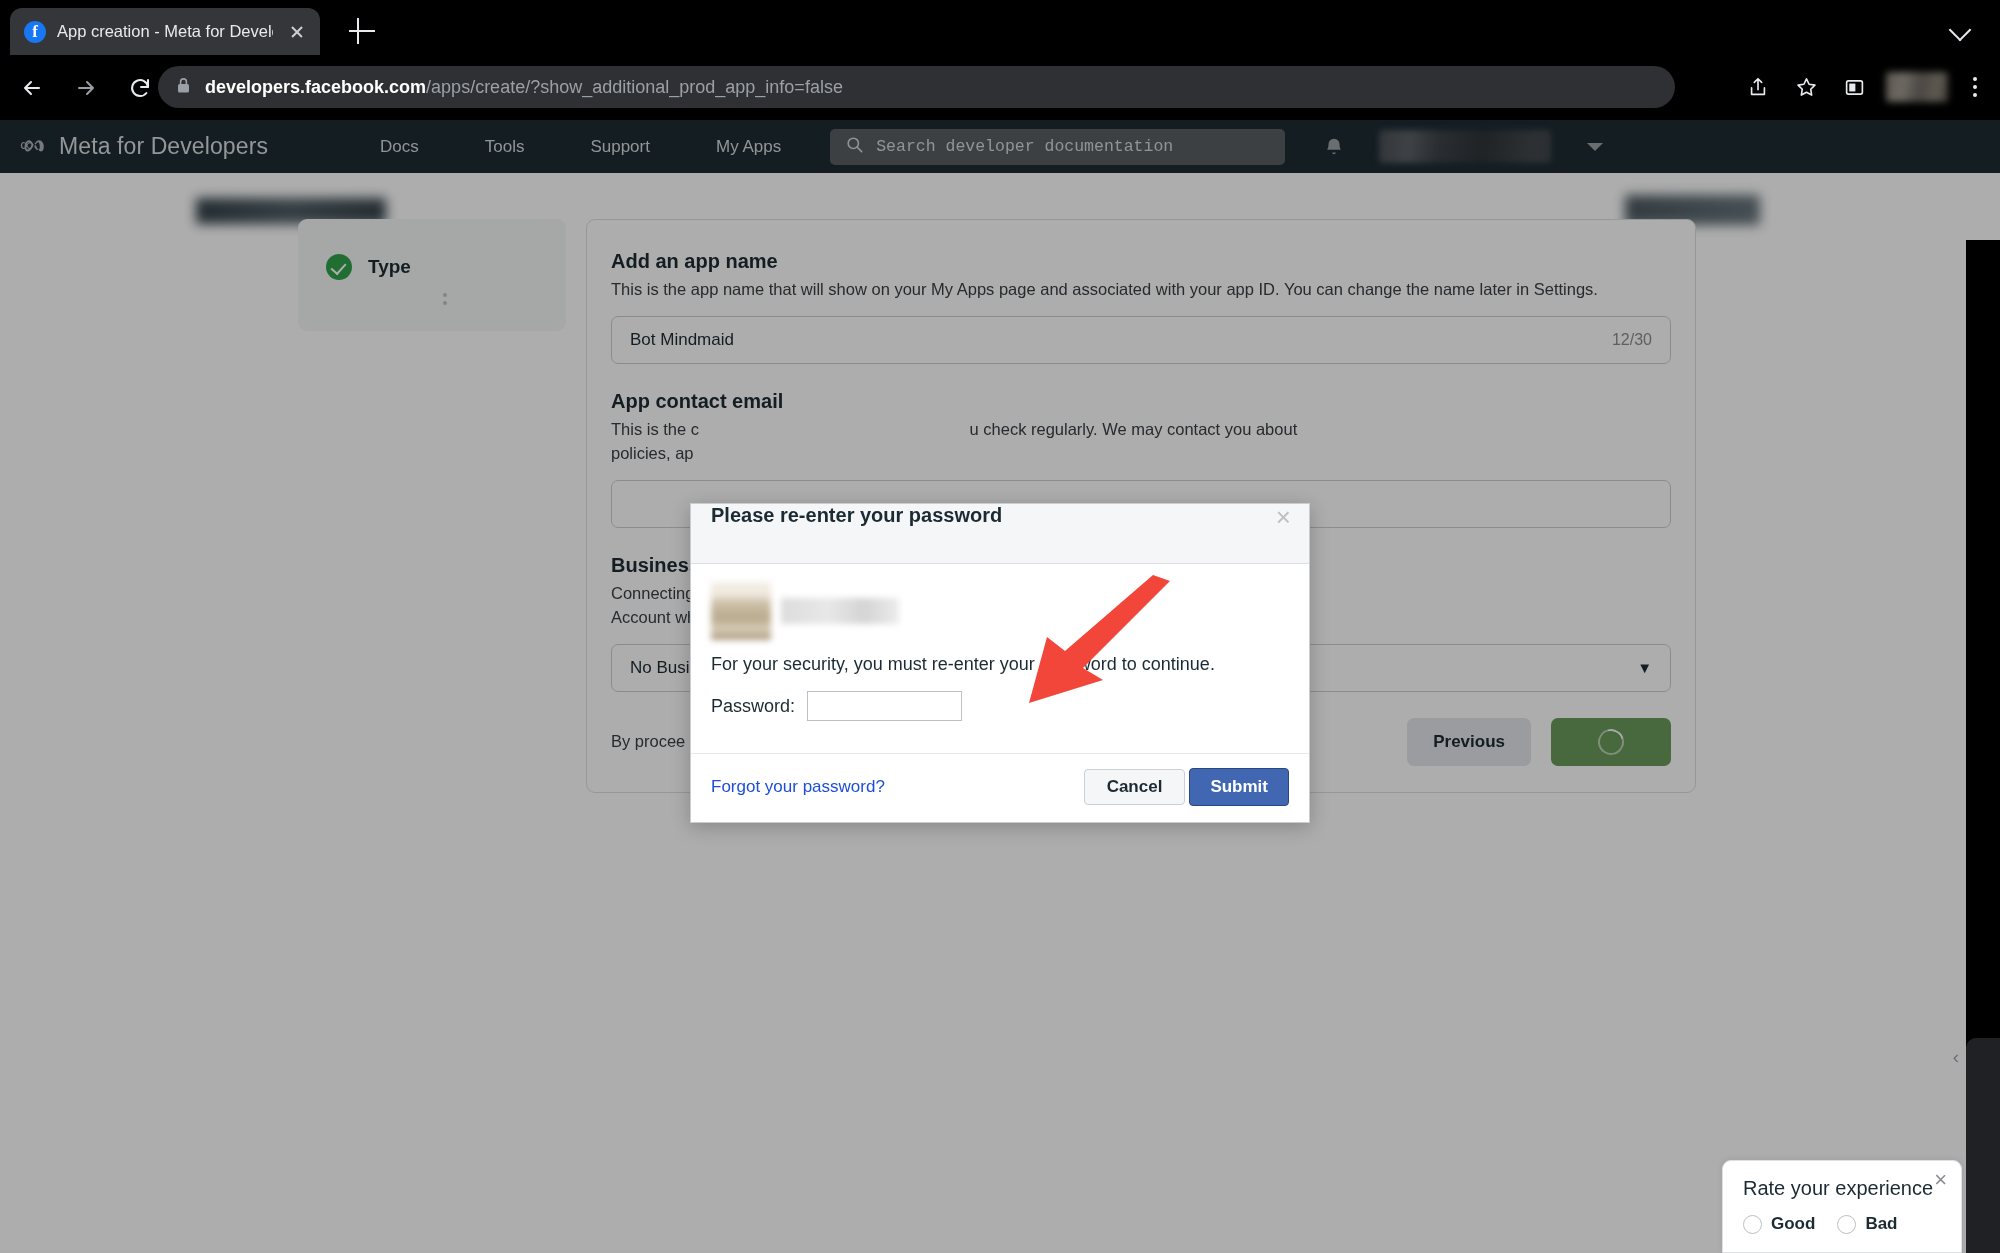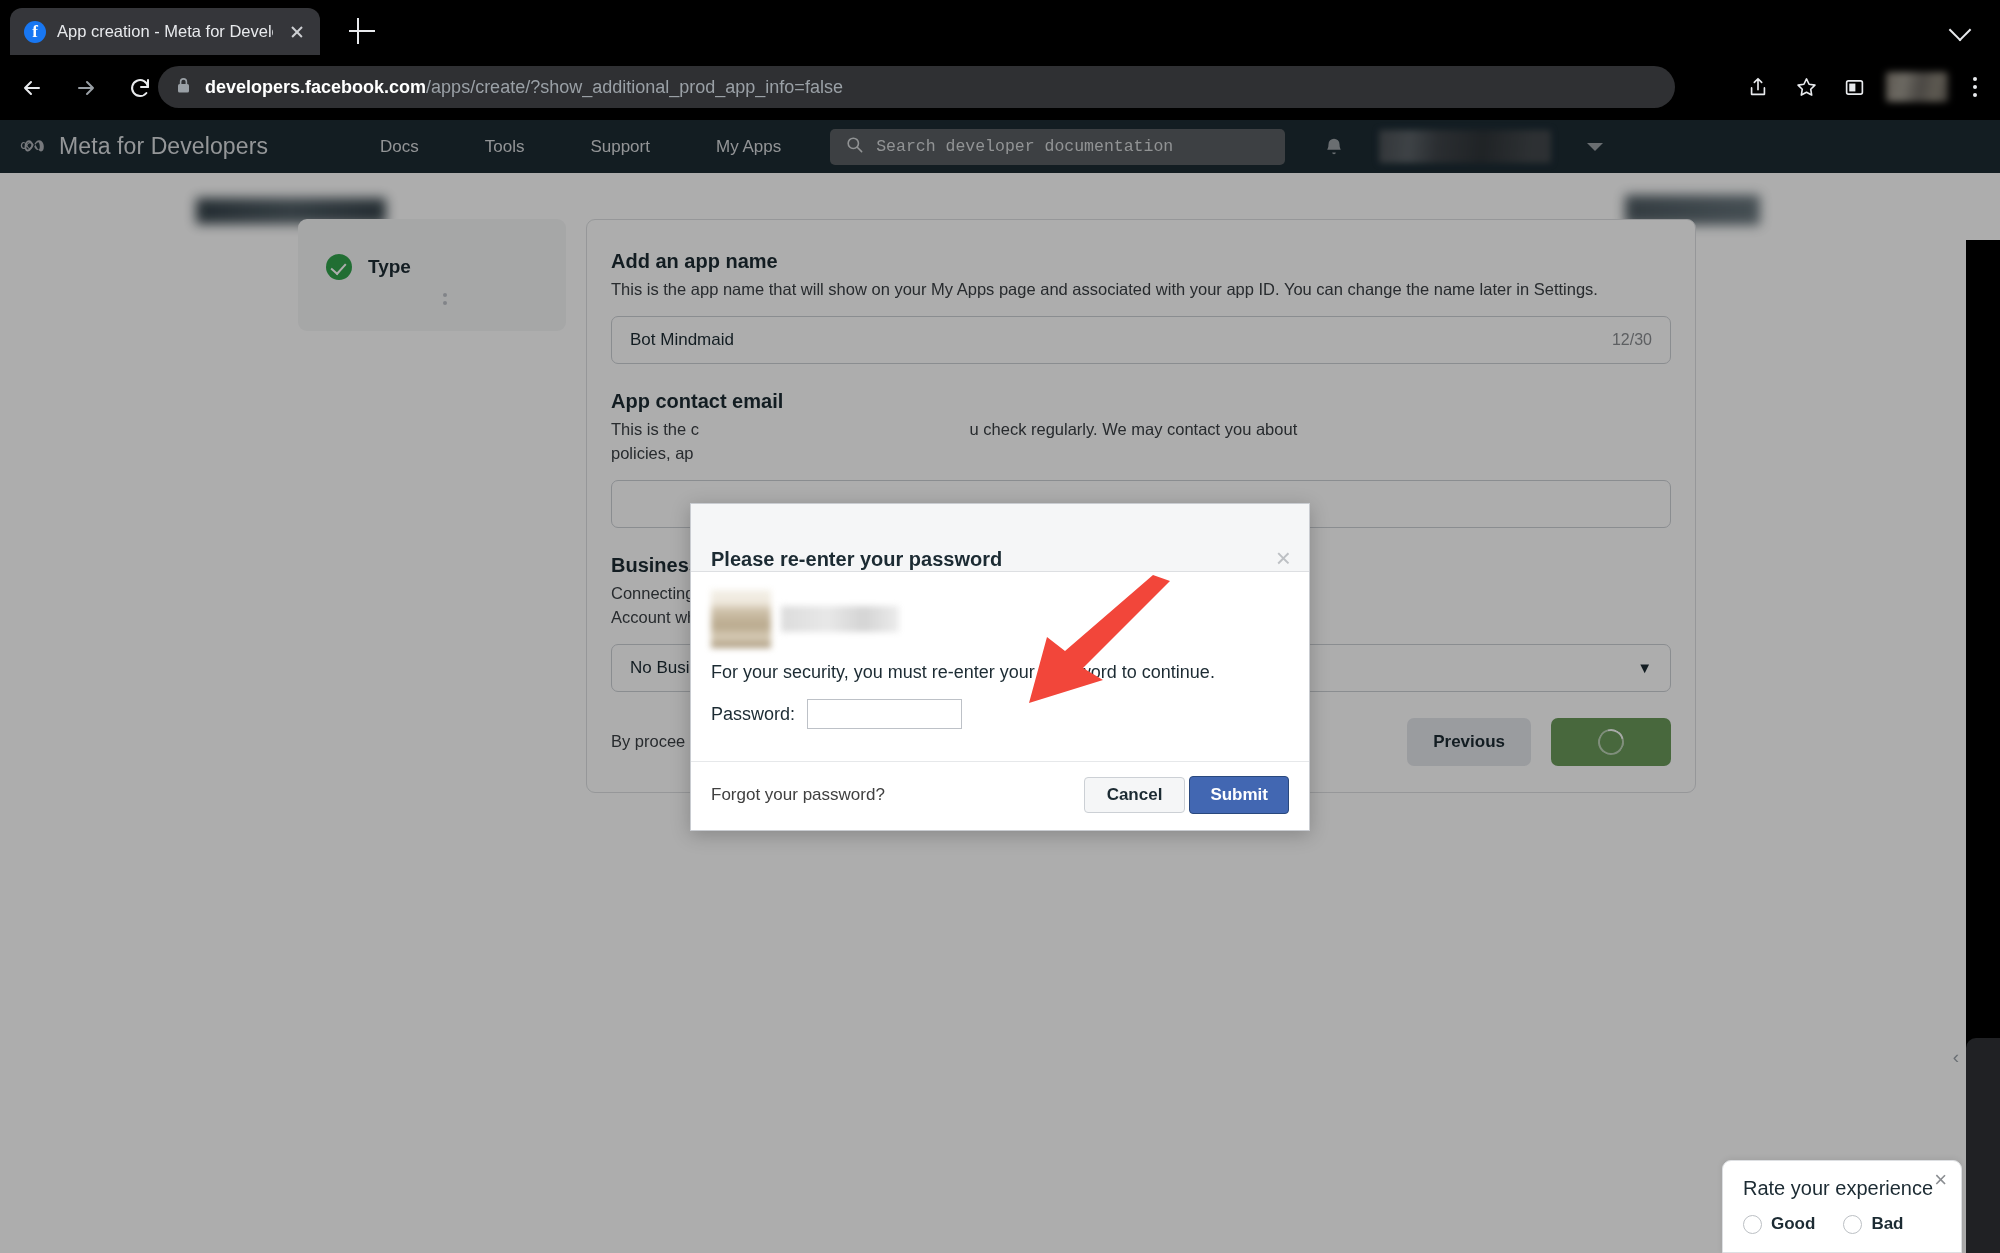--- a/index.html
+++ b/index.html
@@ -152,22 +152,22 @@
     border: 2.6px solid rgba(255,255,255,0.55); border-top-color: rgba(255,255,255,0.95);
     transform: rotate(30deg);
   }
 
   
   .modal {
     position: absolute; left: 690px; top: 383px; width: 620px; z-index: 60;
     background: #ffffff; border: 1px solid #c9ccd1; box-shadow: 0 4px 18px rgba(0,0,0,.22);
   }
   .modal-head {
-    height: 68px; background: #f5f6f7; border-bottom: 1px solid #dddfe2;
-    display: flex; align-items: flex-end; justify-content: space-between; padding: 0 18px 0 20px;
+    height: 60px; background: #f5f6f7; border-bottom: 1px solid #dddfe2;
+    display: flex; align-items: flex-start; justify-content: space-between; padding: 0 18px 0 20px;
   }
   .modal-title { font-size: 20px; font-weight: 700; color: #1c2b33; }
   .modal-x { font-size: 26px; color: #bdc0c4; line-height: 1; }
   .modal-body { padding: 18px 20px 14px 20px; }
   .profile-row { display: flex; align-items: flex-start; gap: 6px; height: 58px; margin-bottom: 14px; }
   .profile-pic {
     width: 60px; height: 58px;
     background:
       linear-gradient(180deg,#f3efe6 0%,#efe9de 22%,#cfc2ab 35%,#b9a98d 62%,#d8cdb8 82%,#a79578 100%);
     filter: blur(3px);
@@ -178,21 +178,21 @@
     filter: blur(3px);
   }
   .modal-text { font-size: 18px; color: #1c2b33; margin-bottom: 16px; }
   .pw-row { display: flex; align-items: center; gap: 12px; padding-bottom: 18px; }
   .pw-label { font-size: 18px; color: #1c2b33; }
   .pw-input { width: 155px; height: 30px; border: 1px solid #bdc1c7; background: #fff; }
   .modal-foot {
     border-top: 1px solid #e6e8ea; padding: 14px 20px 16px 20px;
     display: flex; align-items: center; justify-content: space-between;
   }
-  .forgot-link { font-size: 17px; color: #404040; }
+  .forgot-link { font-size: 17px; color: #1d4ed8; }
   .modal-btns { display: flex; align-items: center; gap: 4px; }
   .btn-cancel {
     height: 36px; padding: 0 22px; border: 1px solid #ccd0d5; border-radius: 4px;
     background: #f5f6f7; font-size: 17px; font-weight: 700; color: #1c2b33;
     display: flex; align-items: center; justify-content: center;
   }
   .btn-submit {
     height: 38px; padding: 6px 20px; border: 1px solid #29487d; border-radius: 4px;
     background: #4267b2; font-size: 17px; font-weight: 700; color: #ffffff;
     display: flex; align-items: center; justify-content: center;
@@ -201,21 +201,21 @@
   .arrow-anno { position: absolute; left: 985px; top: 455px; z-index: 70; pointer-events: none; }
 
   
   .rate-widget {
     position: absolute; right: 38px; bottom: 0; width: 240px; z-index: 45;
     background: #ffffff; border: 1px solid #dddfe2; border-radius: 9px 9px 0 0;
     padding: 16px 20px 18px 20px; box-shadow: 0 -1px 6px rgba(0,0,0,.08);
   }
   .rate-x { position: absolute; right: 14px; top: 8px; font-size: 22px; color: #8a8d91; line-height: 1; }
   .rate-title { font-size: 20px; color: #1c2b33; margin-bottom: 14px; }
-  .rate-opts { display: flex; align-items: center; gap: 28px; }
+  .rate-opts { display: flex; align-items: center; gap: 22px; }
   .rate-opt { display: flex; align-items: center; gap: 9px; }
   .radio { width: 19px; height: 19px; border-radius: 50%; border: 1.6px solid #bcc0c4; background: #fff; }
   .rate-opt-label { font-size: 17px; font-weight: 700; color: #1c2b33; }
 
   .side-collapse {
     position: absolute; right: 36px; bottom: 185px; z-index: 46; width: 16px; height: 22px;
     display: flex; align-items: center; justify-content: center; color: #6a6f74; font-size: 19px;
   }
   .right-dark-strip { position: absolute; right: 0; top: 120px; bottom: 0; width: 34px; background:#000; z-index: 50; }
   .right-dark-panel {

